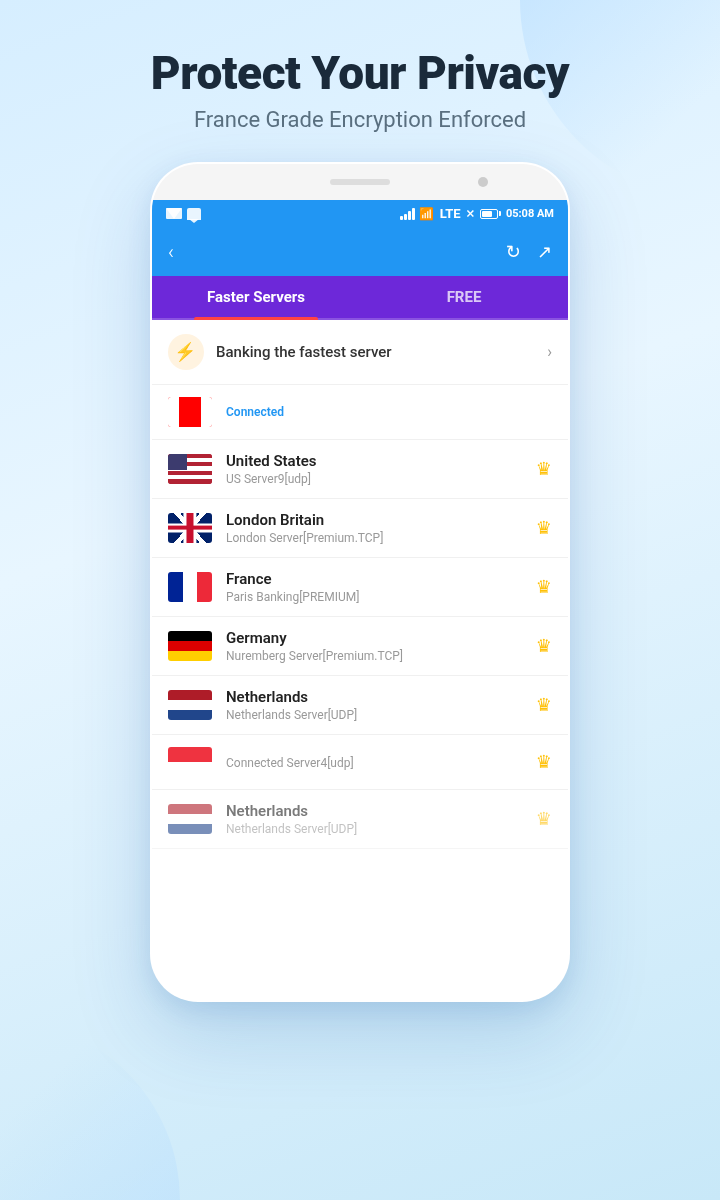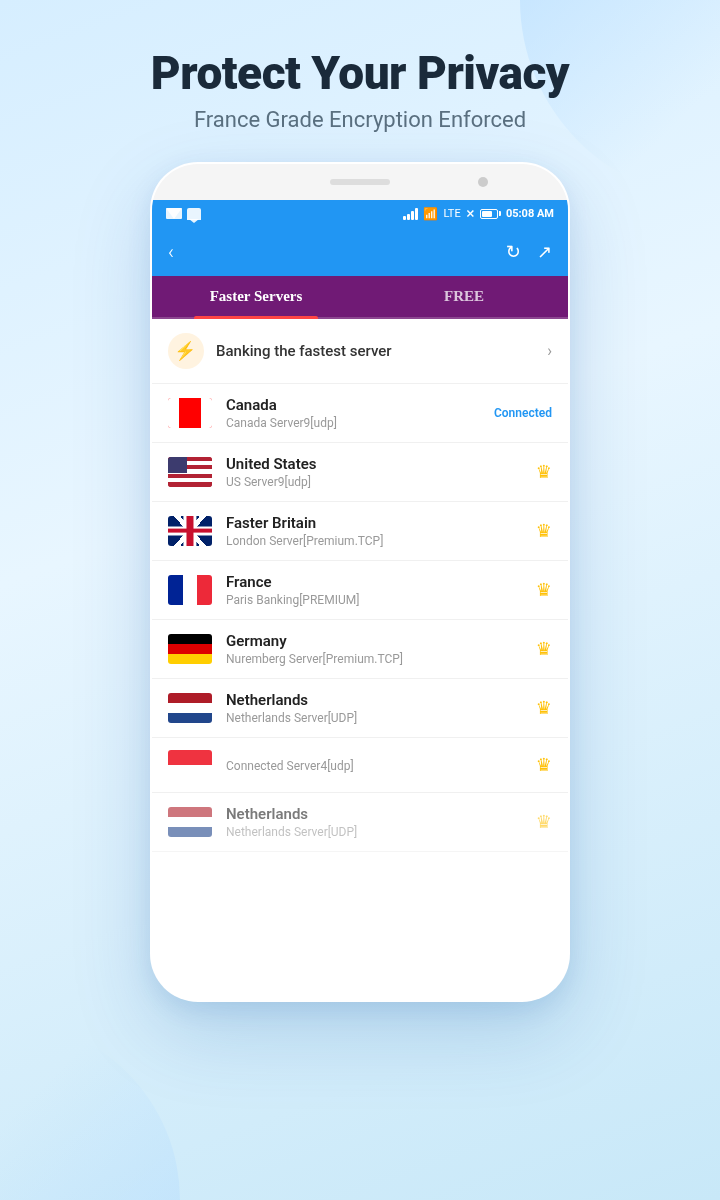--- a/index.html
+++ b/index.html
@@ -141,24 +141,23 @@
       gap: 16px;
     }
     .nav-action-btn {
       color: white;
       font-size: 18px;
       cursor: pointer;
     }
 
     
     .tabs-bar {
-      background: #701a75;
+      background: #6d28d9;
       display: flex;
       border-bottom: 2px solid rgba(255,255,255,0.2);
-      font-family: Liberation Serif, serif;
     }
     .tab {
       flex: 1;
       text-align: center;
       padding: 12px 0;
       font-size: 15px;
       font-weight: 700;
       color: rgba(255,255,255,0.75);
       cursor: pointer;
       position: relative;
@@ -509,21 +508,21 @@
         <div class="notif-icon"></div>
       </div>
       <div class="status-right">
         <div class="signal-bars">
           <div class="signal-bar"></div>
           <div class="signal-bar"></div>
           <div class="signal-bar"></div>
           <div class="signal-bar"></div>
         </div>
         <span style="font-size:12px;color:white;">📶</span>
-        <span style="font-size:11px;color:white;font-weight:400;">LTE</span>
+        <span style="font-size:13px;color:white;font-weight:700;">LTE</span>
         <span style="font-size:11px;color:white;">⨯</span>
         <div class="battery-icon">
           <div class="battery-body">
             <div class="battery-fill"></div>
           </div>
           <div class="battery-tip"></div>
         </div>
         <span class="status-time">05:08 AM</span>
       </div>
     </div>
@@ -551,24 +550,20 @@
         <div class="lightning-icon">
           <span class="lightning-symbol">⚡</span>
         </div>
         <span class="auto-select-text">Banking the fastest server</span>
         <span class="chevron">›</span>
       </div>
 
       <div class="server-row">
         <div class="flag flag-canada">
           <span class="maple-leaf">⚭</span>
-        </div>
-        <div class="server-info">
-          <div class="server-name">Canada</div>
-          <div class="server-detail">Canada Server9[udp]</div>
         </div>
         <span class="connected-badge">Connected</span>
       </div>
 
       <div class="server-row">
         <div class="flag flag-us">
           <div class="flag-us-stripes">
             <div class="flag-us-stripe"></div>
             <div class="flag-us-stripe"></div>
             <div class="flag-us-stripe"></div>
@@ -588,21 +583,21 @@
 
       <div class="server-row">
         <div class="flag flag-gb">
           <div class="flag-gb-diag1"></div>
           <div class="flag-gb-cross-h"></div>
           <div class="flag-gb-cross-v"></div>
           <div class="flag-gb-cross-h-red"></div>
           <div class="flag-gb-cross-v-red"></div>
         </div>
         <div class="server-info">
-          <div class="server-name">Faster Britain</div>
+          <div class="server-name">London Britain</div>
           <div class="server-detail">London Server[Premium.TCP]</div>
         </div>
         <span class="crown-icon">♛</span>
       </div>
 
       <div class="server-row">
         <div class="flag flag-france">
           <div class="flag-france-blue"></div>
           <div class="flag-france-white"></div>
           <div class="flag-france-red"></div>

